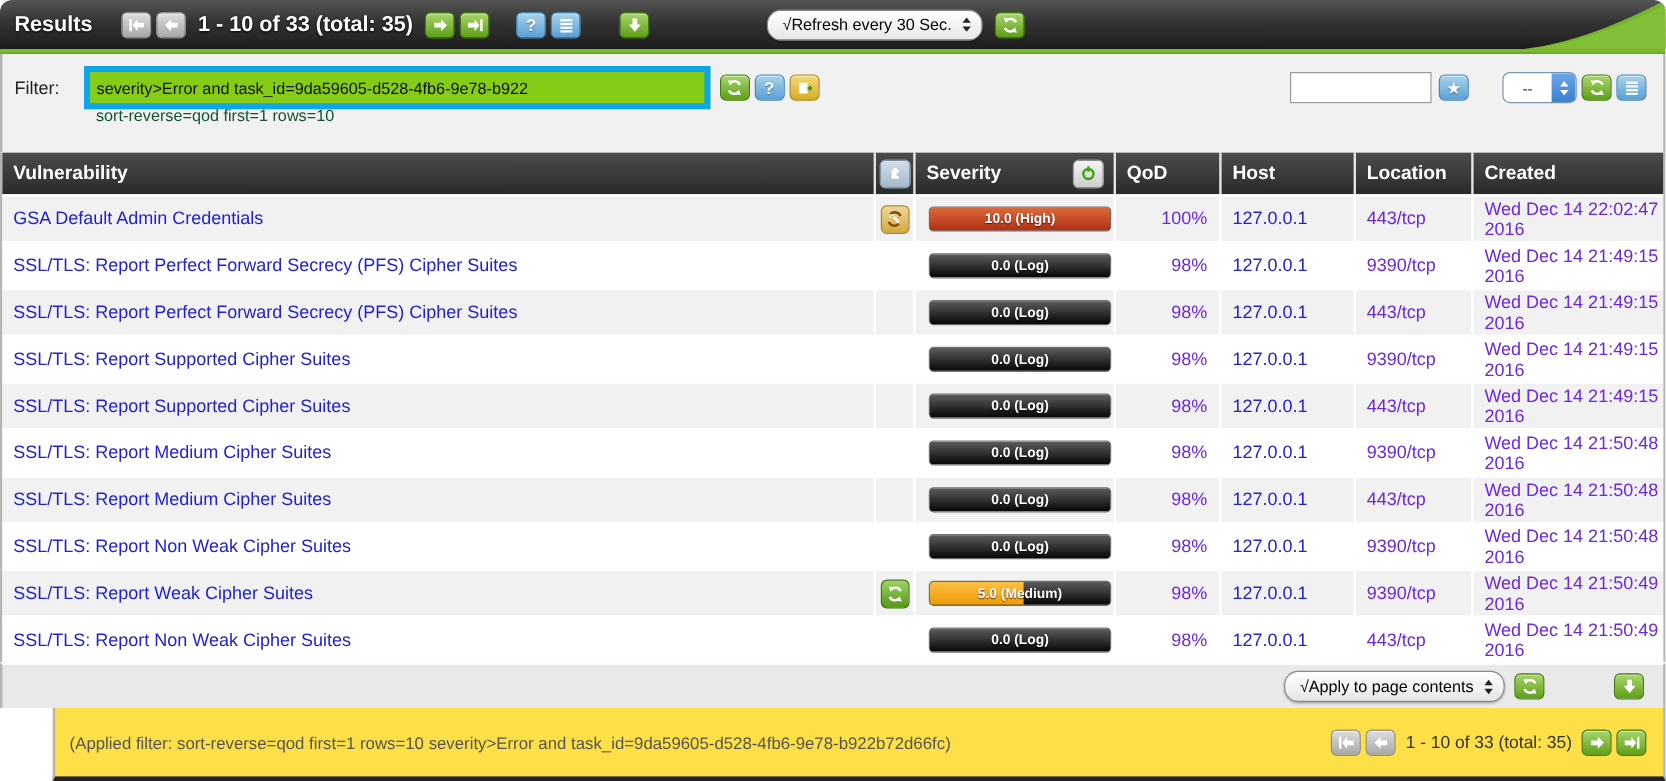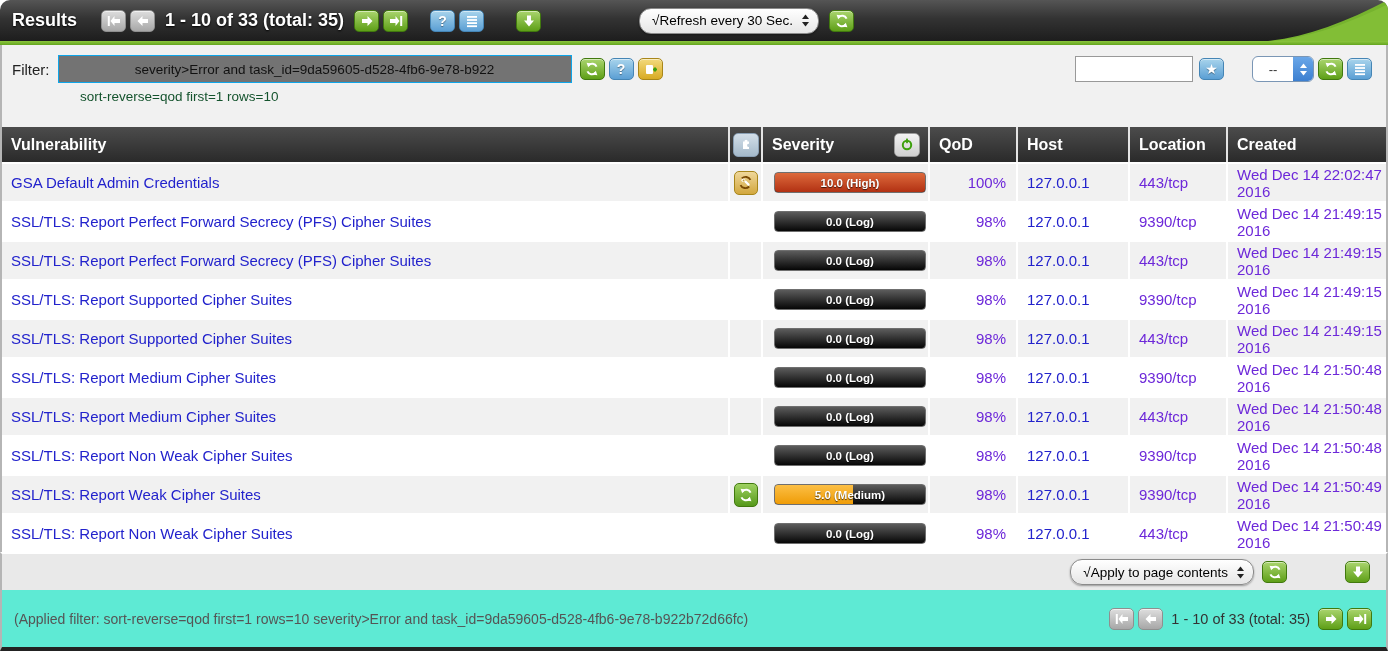--- a/index.html
+++ b/index.html
@@ -30,23 +30,23 @@
   
   .mini-select{display:inline-flex;align-items:stretch;height:24px;border:1px solid #7a96b5;border-radius:6px;
     overflow:hidden;background:#fff;cursor:pointer;margin:0 2px;}
   .mini-select .val{display:flex;align-items:center;justify-content:center;width:40px;font-size:13px;color:#333;}
   .mini-select .stepper{width:20px;background:linear-gradient(#6aa7e8,#3c7fd0);display:flex;align-items:center;justify-content:center;}
 
   
   .filterarea{height:82px;background:#f1f1f1;border-left:2px solid #b5b5b5;border-right:2px solid #b5b5b5;
     box-sizing:border-box;position:relative;flex:none;}
   .filterrow{display:flex;align-items:center;padding:10px 12px 0 10px;}
-  .filterlabel{font-size:15px;color:#222;margin-right:8px;}
-  .filterinput{width:500px;height:24px;border:1px solid #0ea5e9;font-size:13.5px;padding:1px 6px;
-    font-family:"Liberation Sans","DejaVu Sans",sans-serif;background:#737373;color:#111;text-align:center;}
+  .filterlabel{font-size:15px;color:#222;margin-right:20px;}
+  .filterinput{width:500px;height:24px;border:5px solid #0ea5e9;font-size:13.5px;padding:1px 6px;
+    font-family:"Liberation Sans","DejaVu Sans",sans-serif;background:#84cc16;color:#111;}
   .filterhint{position:absolute;left:78px;top:44px;font-size:13.5px;color:#14532d;}
   .filter-right{margin-left:auto;display:flex;align-items:center;}
   .bmkinput{width:112px;height:22px;border:1px solid #999;background:#fff;margin-right:4px;}
 
   
   .tablewrap{border-left:2px solid #b5b5b5;border-right:2px solid #b5b5b5;box-sizing:border-box;flex:none;}
   .thead{display:flex;height:35px;background:linear-gradient(#4c4c4c,#2a2a2a);color:#fff;font-weight:bold;font-size:16px;}
   .th{display:flex;align-items:center;box-sizing:border-box;border-right:2px solid #e4e4e4;padding-left:9px;}
   .th:last-child{border-right:none;}
   .col-vuln{width:728px;}
@@ -81,23 +81,23 @@
   .power-btn{display:inline-flex;width:24px;height:22px;border-radius:5px;align-items:center;justify-content:center;
     background:linear-gradient(#f2f2f2,#cfcfcf);border:1px solid #9a9a9a;margin-left:auto;margin-right:8px;cursor:pointer;}
 
   
   .footerstrip{height:38px;background:#e9e9e9;border-left:2px solid #b5b5b5;border-right:2px solid #b5b5b5;
     border-top:2px solid #fff;box-sizing:border-box;display:flex;align-items:center;justify-content:flex-end;
     padding-right:14px;flex:none;}
   .footerstrip .dlgap{margin-left:56px;}
 
   
-  .bottombar{flex:1;background:#5eead4;border-left:2px solid #b5b5b5;border-right:2px solid #b5b5b5;
+  .bottombar{flex:1;background:#fde047;border-left:2px solid #b5b5b5;border-right:2px solid #b5b5b5;
     border-bottom:4px solid #222;box-sizing:border-box;display:flex;align-items:center;justify-content:space-between;
-    padding:0 12px;}
+    padding:0 12px;margin-left:44px;}
   .appliedfilter{font-size:14px;color:#555;}
   .bottombar .pagetext2{color:#333;font-weight:normal;font-size:14.5px;margin:0 6px;white-space:nowrap;}
   .bottom-pager{display:flex;align-items:center;}
 </style>
 </head>
 <body>
 
 <svg width="0" height="0" style="position:absolute">
   <defs>
     <g id="i-arrow-right">

